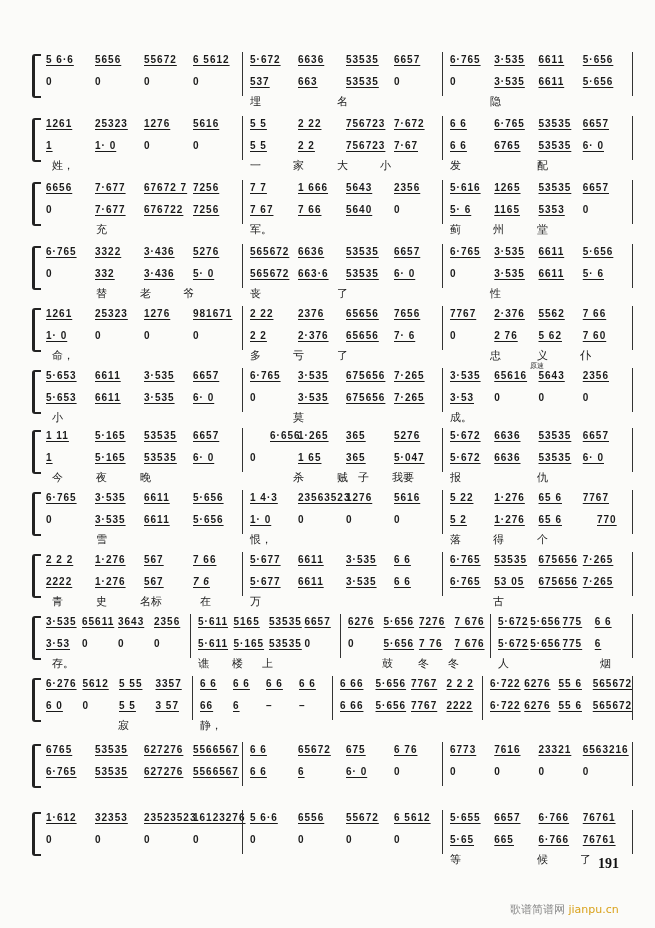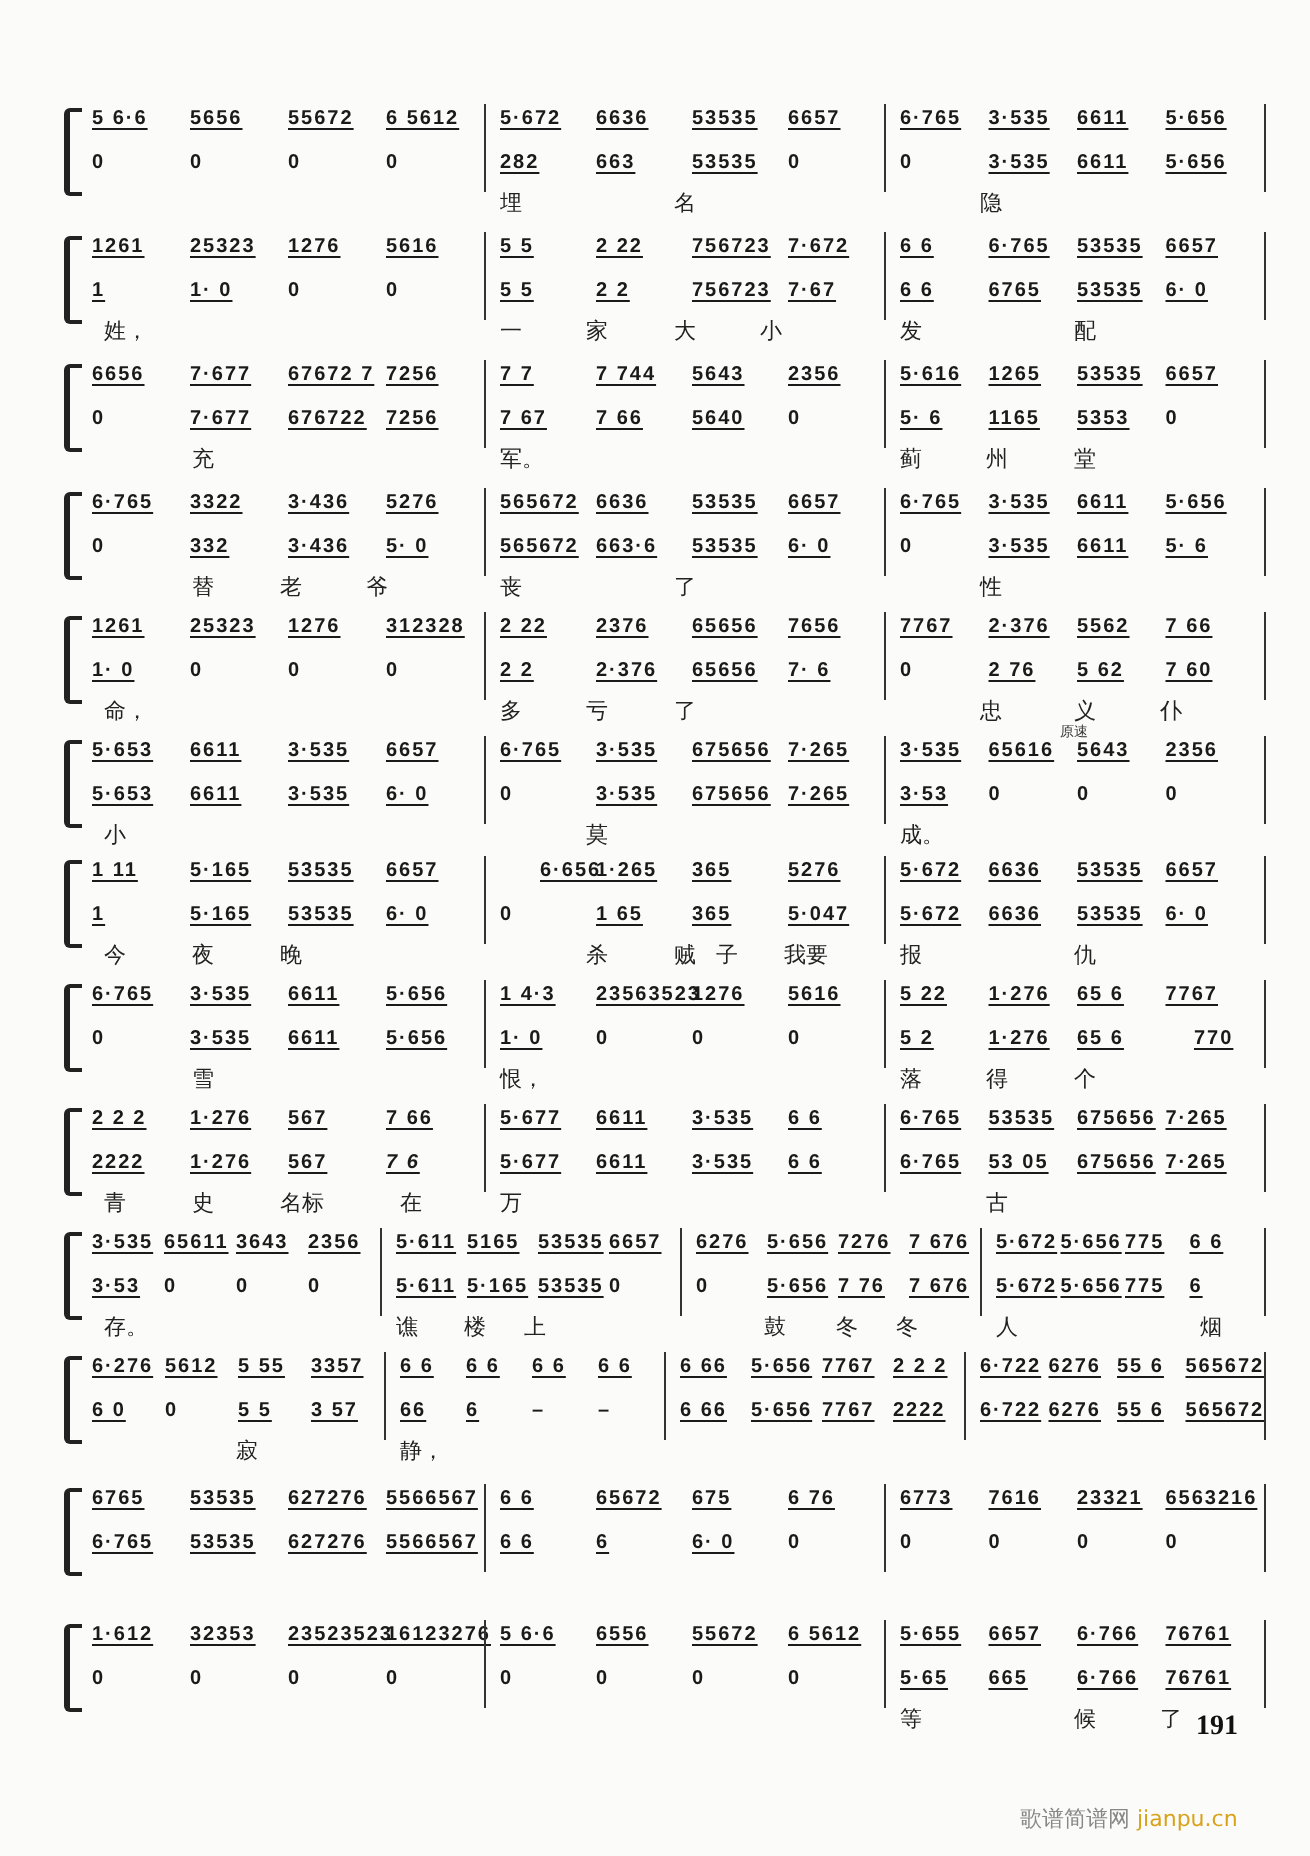--- a/index.html
+++ b/index.html
@@ -29,21 +29,21 @@
       <span class="n" style="position: absolute; left: 193px; top: 2px;">6 5612</span>
       <span class="n zero" style="position: absolute; left: 46px; top: 24px;">0</span>
       <span class="n zero" style="position: absolute; left: 95px; top: 24px;">0</span>
       <span class="n zero" style="position: absolute; left: 144px; top: 24px;">0</span>
       <span class="n zero" style="position: absolute; left: 193px; top: 24px;">0</span>
       <div class="bar" style="left: 242px; top: 0px; height: 44px;"></div>
       <span class="n" style="position: absolute; left: 250px; top: 2px;">5·672</span>
       <span class="n" style="position: absolute; left: 298px; top: 2px;">6636</span>
       <span class="n" style="position: absolute; left: 346px; top: 2px;">53535</span>
       <span class="n" style="position: absolute; left: 394px; top: 2px;">6657</span>
-      <span class="n" style="position: absolute; left: 250px; top: 24px;">282</span>
+      <span class="n" style="position: absolute; left: 250px; top: 24px;">537</span>
       <span class="n" style="position: absolute; left: 298px; top: 24px;">663</span>
       <span class="n" style="position: absolute; left: 346px; top: 24px;">53535</span>
       <span class="n zero" style="position: absolute; left: 394px; top: 24px;">0</span>
       <span class="lyr" style="left: 250px; top: 42px;">埋</span>
       <span class="lyr" style="left: 337px; top: 42px;">名</span>
       <div class="bar" style="left: 442px; top: 0px; height: 44px;"></div>
       <span class="n" style="position: absolute; left: 450px; top: 2px;">6·765</span>
       <span class="n" style="position: absolute; left: 494.25px; top: 2px;">3·535</span>
       <span class="n" style="position: absolute; left: 538.5px; top: 2px;">6611</span>
       <span class="n" style="position: absolute; left: 582.75px; top: 2px;">5·656</span>
@@ -97,21 +97,21 @@
       <span class="n" style="position: absolute; left: 95px; top: 2px;">7·677</span>
       <span class="n" style="position: absolute; left: 144px; top: 2px;">67672 7</span>
       <span class="n" style="position: absolute; left: 193px; top: 2px;">7256</span>
       <span class="n zero" style="position: absolute; left: 46px; top: 24px;">0</span>
       <span class="n" style="position: absolute; left: 95px; top: 24px;">7·677</span>
       <span class="n" style="position: absolute; left: 144px; top: 24px;">676722</span>
       <span class="n" style="position: absolute; left: 193px; top: 24px;">7256</span>
       <span class="lyr" style="left: 96px; top: 42px;">充</span>
       <div class="bar" style="left: 242px; top: 0px; height: 44px;"></div>
       <span class="n" style="position: absolute; left: 250px; top: 2px;">7 7</span>
-      <span class="n" style="position: absolute; left: 298px; top: 2px;">7 744</span>
+      <span class="n" style="position: absolute; left: 298px; top: 2px;">1 666</span>
       <span class="n" style="position: absolute; left: 346px; top: 2px;">5643</span>
       <span class="n" style="position: absolute; left: 394px; top: 2px;">2356</span>
       <span class="n" style="position: absolute; left: 250px; top: 24px;">7 67</span>
       <span class="n" style="position: absolute; left: 298px; top: 24px;">7 66</span>
       <span class="n" style="position: absolute; left: 346px; top: 24px;">5640</span>
       <span class="n zero" style="position: absolute; left: 394px; top: 24px;">0</span>
       <span class="lyr" style="left: 250px; top: 42px;">军。</span>
       <div class="bar" style="left: 442px; top: 0px; height: 44px;"></div>
       <span class="n" style="position: absolute; left: 450px; top: 2px;">5·616</span>
       <span class="n" style="position: absolute; left: 494.25px; top: 2px;">1265</span>
@@ -160,21 +160,21 @@
       <span class="n" style="position: absolute; left: 538.5px; top: 24px;">6611</span>
       <span class="n" style="position: absolute; left: 582.75px; top: 24px;">5· 6</span>
       <span class="lyr" style="left: 490px; top: 42px;">性</span>
       <div class="bar" style="left: 632px; top: 0px; height: 44px;"></div>
     </div>
     <div class="system" style="top: 306px; height: 60px;">
       <div class="brace" style="top: 2px; height: 40px;"></div>
       <span class="n" style="position: absolute; left: 46px; top: 2px;">1261</span>
       <span class="n" style="position: absolute; left: 95px; top: 2px;">25323</span>
       <span class="n" style="position: absolute; left: 144px; top: 2px;">1276</span>
-      <span class="n" style="position: absolute; left: 193px; top: 2px;">312328</span>
+      <span class="n" style="position: absolute; left: 193px; top: 2px;">981671</span>
       <span class="n" style="position: absolute; left: 46px; top: 24px;">1· 0</span>
       <span class="n zero" style="position: absolute; left: 95px; top: 24px;">0</span>
       <span class="n zero" style="position: absolute; left: 144px; top: 24px;">0</span>
       <span class="n zero" style="position: absolute; left: 193px; top: 24px;">0</span>
       <span class="lyr" style="left: 52px; top: 42px;">命，</span>
       <div class="bar" style="left: 242px; top: 0px; height: 44px;"></div>
       <span class="n" style="position: absolute; left: 250px; top: 2px;">2 22</span>
       <span class="n" style="position: absolute; left: 298px; top: 2px;">2376</span>
       <span class="n" style="position: absolute; left: 346px; top: 2px;">65656</span>
       <span class="n" style="position: absolute; left: 394px; top: 2px;">7656</span>

